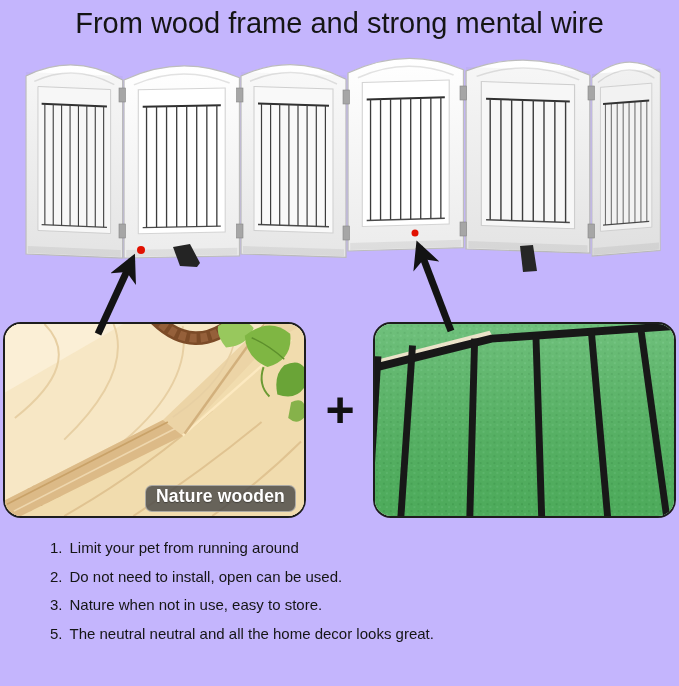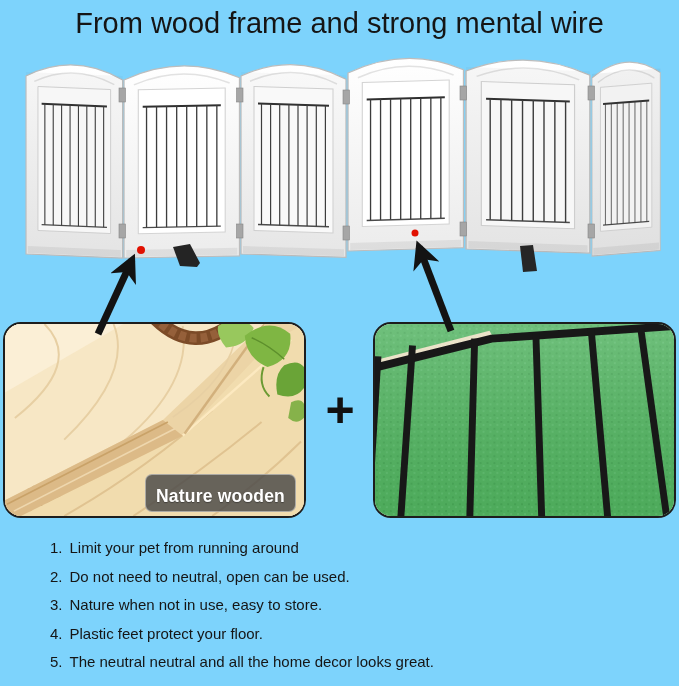--- a/index.html
+++ b/index.html
@@ -1,27 +1,27 @@
 <!DOCTYPE html>
 <html><head>
 <meta charset="utf-8">
 <style>
   html,body{margin:0;padding:0;background:#ffffff;}
-  .stage{position:relative;width:679px;height:686px;background:#7dd3fc;overflow:hidden;
+  .stage{position:relative;width:679px;height:686px;background:#c4b5fd;overflow:hidden;
          font-family:"Liberation Sans",sans-serif;color:#161616;}
   .title{position:absolute;top:7px;left:0;width:100%;text-align:center;
          font-size:29px;font-weight:400;color:#151515;white-space:nowrap;}
   .gate-svg{position:absolute;top:0;left:0;z-index:3;}
   .photo{position:absolute;top:322px;width:303px;height:196px;border:2px solid #1d1d1d;
          border-radius:18px;overflow:hidden;z-index:1;box-sizing:border-box;background:#fff;}
   .photo svg{display:block;width:100%;height:100%;}
   .photo-left{left:3px;}
   .photo-right{left:373px;}
   .badge{position:absolute;right:8px;bottom:4px;background:rgba(72,72,72,.82);color:#fff;
-         font-size:17.5px;font-weight:600;padding:11px 10px 4px;border-radius:7px;
+         font-size:17.5px;font-weight:600;padding:0 10px 4px;border-radius:7px;
          border:1px solid rgba(255,255,255,.45);white-space:nowrap;letter-spacing:.2px;
          text-shadow:0 1px 1px rgba(0,0,0,.35);}
   .plus{position:absolute;left:312px;top:382px;width:56px;height:56px;line-height:56px;
         text-align:center;font-size:50px;font-weight:700;color:#111;z-index:2;}
   .features{position:absolute;left:50px;top:534px;font-size:15px;color:#151515;}
   .feat{height:28.5px;line-height:28.5px;white-space:nowrap;}
   .feat .num{margin-right:7px;}
 </style>
 </head>
 <body>
@@ -156,19 +156,18 @@
         <line x1="163" y1="9" x2="169" y2="200" stroke-width="7"></line>
         <line x1="219" y1="5" x2="236" y2="200" stroke-width="7"></line>
         <line x1="269" y1="2" x2="296" y2="200" stroke-width="7"></line>
         <line x1="309" y1="0" x2="351" y2="200" stroke-width="7"></line>
       </g>
     </svg>
   </div>
 
   <div class="features">
     <div class="feat"><span class="num">1.</span><span class="txt">Limit your pet from running around</span></div>
-    <div class="feat"><span class="num">2.</span><span class="txt">Do not need to neutral, open can be used.</span></div>
+    <div class="feat"><span class="num">2.</span><span class="txt">Do not need to install, open can be used.</span></div>
     <div class="feat"><span class="num">3.</span><span class="txt">Nature when not in use, easy to store.</span></div>
-    <div class="feat"><span class="num">4.</span><span class="txt">Plastic feet protect your floor.</span></div>
     <div class="feat"><span class="num">5.</span><span class="txt">The neutral neutral and all the home decor looks great.</span></div>
   </div>
 
 </div>
 
 </body></html>

